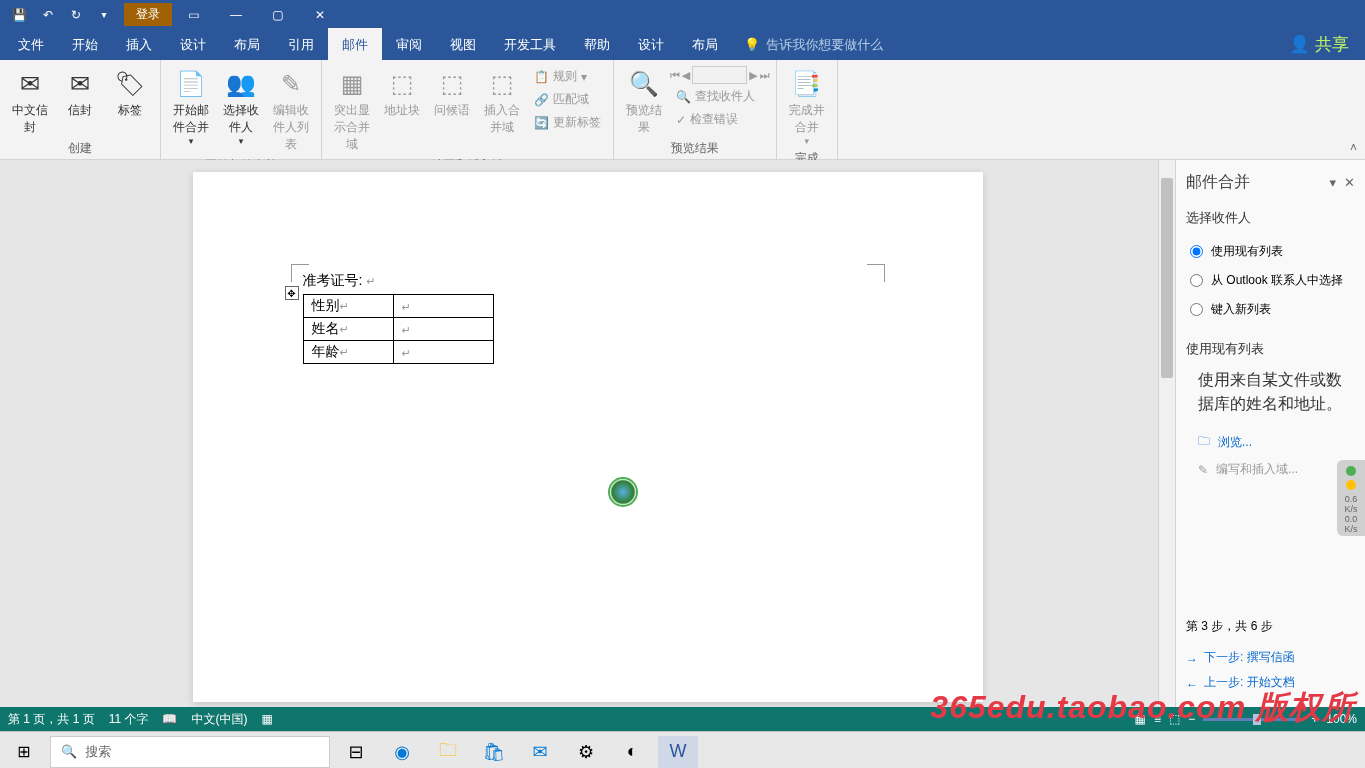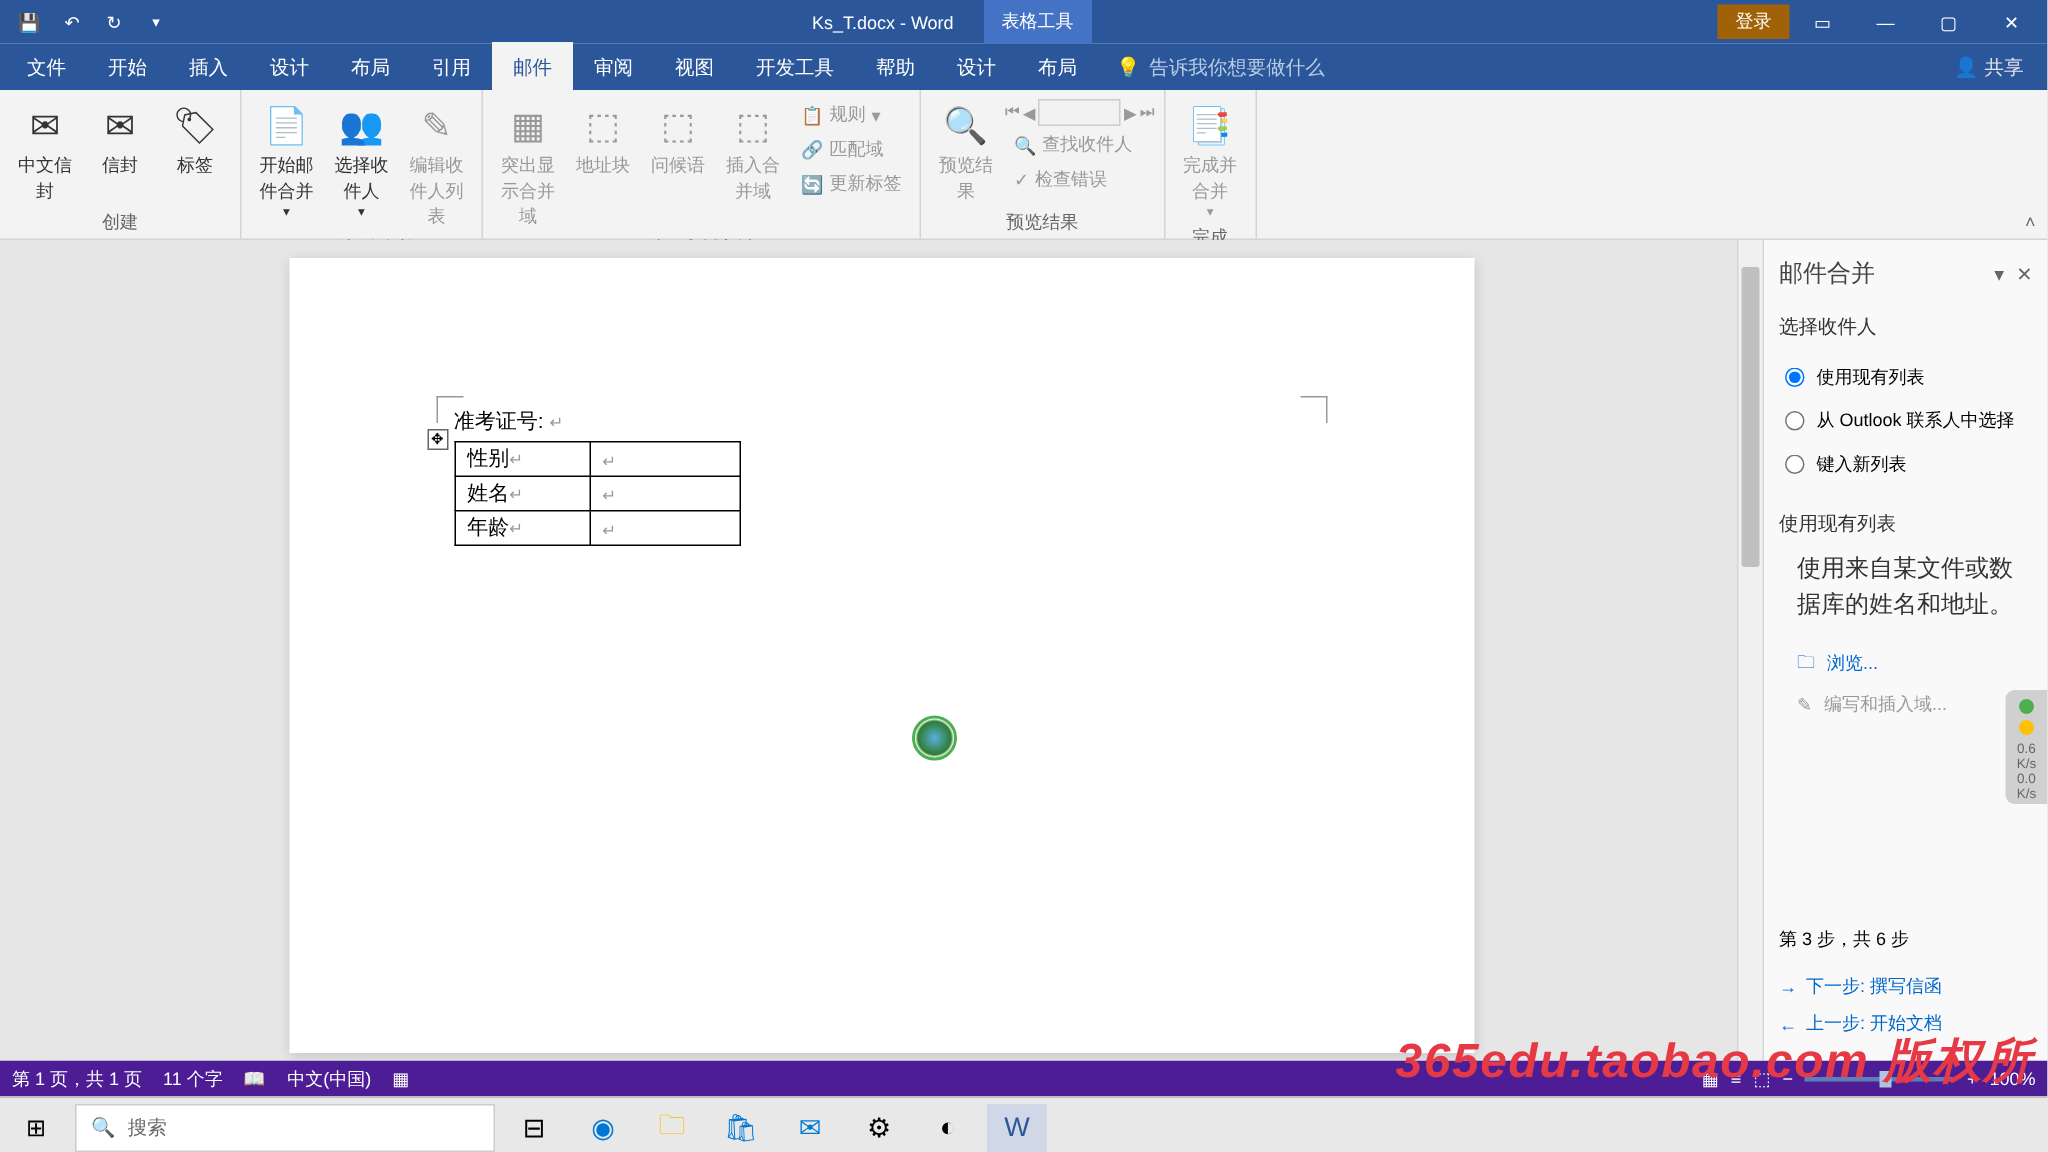--- a/index.html
+++ b/index.html
@@ -10,21 +10,21 @@
 .title-center { flex: 1; text-align: center; display: flex; align-items: center; justify-content: center; gap: 60px; }
 .doc-title { color: white; }
 .table-tools { background: #4472c4; padding: 4px 12px; height: 29px; color: white; display: flex; align-items: center; margin-left: -40px; }
 .win-controls { display: flex; align-items: center; gap: 2px; padding-right: 4px; }
 .login-btn { background: #a16207; padding: 3px 12px; font-size: 12px; cursor: pointer; }
 .win-btn { width: 40px; height: 24px; display: flex; align-items: center; justify-content: center; cursor: pointer; font-size: 12px; }
 .tabs { height: 31px; background: #2b579a; display: flex; align-items: center; padding-left: 4px; }
 .tab { padding: 8px 14px; color: white; font-size: 13px; cursor: pointer; }
 .tab.active { background: #f3f3f3; color: #2b579a; }
 .tell-me { color: #b8cce4; padding: 8px 12px; font-size: 13px; display: flex; align-items: center; gap: 6px; }
-.share { margin-left: auto; color: #e5e5e5; padding: 8px 16px; font-size: 13px; cursor: pointer; }
+.share { margin-left: auto; color: #bef264; padding: 8px 16px; font-size: 17px; cursor: pointer; }
 .ribbon { height: 100px; background: #f3f3f3; border-bottom: 1px solid #d4d4d4; display: flex; position: relative; }
 .ribbon-group { display: flex; flex-direction: column; border-right: 1px solid #d4d4d4; padding: 2px 6px 0; }
 .group-items { flex: 1; display: flex; align-items: flex-start; gap: 2px; padding-top: 4px; }
 .group-label { text-align: center; font-size: 12px; color: #666; padding: 2px 0; }
 .big-btn { display: flex; flex-direction: column; align-items: center; width: 48px; padding: 2px; cursor: pointer; font-size: 12px; color: #333; text-align: center; }
 .big-btn.disabled { color: #999; }
 .big-btn .icon { width: 32px; height: 32px; display: flex; align-items: center; justify-content: center; font-size: 24px; margin-bottom: 2px; }
 .small-btn { font-size: 12px; padding: 2px 6px; cursor: pointer; color: #333; display: flex; align-items: center; gap: 4px; }
 .small-btn.disabled { color: #999; }
 .vstack { display: flex; flex-direction: column; gap: 2px; }
@@ -48,21 +48,21 @@
 .pane-section-title { font-size: 13px; color: #333; margin-bottom: 10px; }
 .radio-opt { display: flex; align-items: center; gap: 8px; padding: 6px 4px; font-size: 12px; cursor: pointer; }
 .radio-opt input { cursor: pointer; }
 .use-existing { margin-top: 16px; font-size: 13px; color: #333; }
 .use-desc { font-size: 16px; color: #333; margin: 10px 0 12px 12px; line-height: 1.5; }
 .link-item { display: flex; align-items: center; gap: 8px; padding: 4px 12px; font-size: 12px; color: #0066cc; cursor: pointer; }
 .link-item.disabled { color: #999; }
 .pane-footer { margin-top: auto; font-size: 12px; }
 .step-info { color: #000000; margin-bottom: 10px; }
 .step-link { color: #0066cc; cursor: pointer; padding: 4px 0; display: flex; align-items: center; gap: 6px; }
-.statusbar { height: 24px; background: #4c1d95; color: white; display: flex; align-items: center; font-size: 12px; padding: 0 8px; gap: 14px; }
+.statusbar { height: 24px; background: #0f766e; color: white; display: flex; align-items: center; font-size: 12px; padding: 0 8px; gap: 14px; }
 .status-right { margin-left: auto; display: flex; align-items: center; gap: 8px; }
 .zoom-slider { width: 100px; height: 3px; background: #5e7fb5; position: relative; }
 .zoom-slider::after { content: ""; position: absolute; left: 50%; top: -4px; width: 8px; height: 11px; background: #b0c4de; }
 .taskbar { height: 40px; background: #e8e8e8; border-top: 1px solid #c0c0c0; display: flex; align-items: center; padding: 0 4px; gap: 6px; }
 .start-btn { width: 40px; height: 32px; display: flex; align-items: center; justify-content: center; cursor: pointer; font-size: 16px; }
 .search-box { width: 280px; height: 32px; background: white; border: 1px solid #ccc; display: flex; align-items: center; padding: 0 10px; gap: 8px; font-size: 13px; color: #666; }
 .tb-icon { width: 40px; height: 32px; display: flex; align-items: center; justify-content: center; cursor: pointer; font-size: 18px; }
 .watermark { position: absolute; right: 10px; bottom: 38px; font-size: 32px; font-weight: bold; color: #e63946; font-style: italic; letter-spacing: 1px; }
 .net-indicator { position: absolute; right: 0; top: 460px; width: 28px; background: #d0d0d0; border-radius: 6px 0 0 6px; padding: 2px; font-size: 9px; text-align: center; color: #666; }
 .net-dot { width: 10px; height: 10px; border-radius: 50%; margin: 4px auto; }
@@ -75,24 +75,20 @@
 </style>
 </head>
 <body>
 
 <div class="titlebar">
   <div class="qat">
     <div class="qat-btn">💾</div>
     <div class="qat-btn">↶</div>
     <div class="qat-btn">↻</div>
     <div class="qat-btn" style="font-size:10px">▾</div>
-  </div>
-  <div class="title-center">
-    <span class="doc-title">Ks_T.docx - Word</span>
-    <span class="table-tools">表格工具</span>
   </div>
   <div class="win-controls">
     <div class="login-btn">登录</div>
     <div class="win-btn">▭</div>
     <div class="win-btn">—</div>
     <div class="win-btn">▢</div>
     <div class="win-btn">✕</div>
   </div>
 </div>
 

